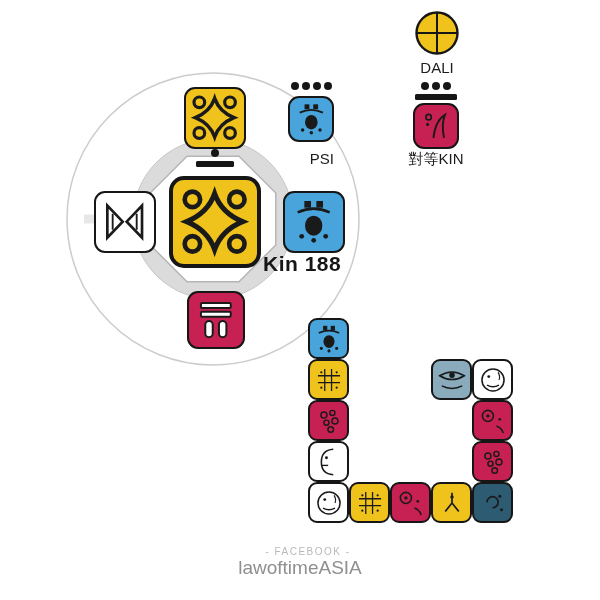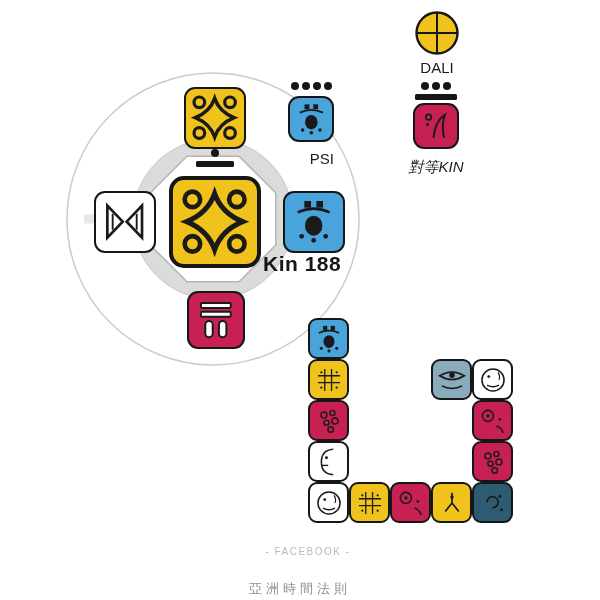--- a/index.html
+++ b/index.html
@@ -132,21 +132,21 @@
       </div>
       <div class="tbar"></div>
     </div>
   <div class="tile" style="left: 413px; top: 103px; width: 46px; height: 46px; background: rgb(199, 32, 82);">
       <svg viewBox="0 0 40 40" xmlns="http://www.w3.org/2000/svg">
         <circle cx="12" cy="10.5" r="2.8" fill="none" stroke="#1a1a1a" stroke-width="1.8"></circle>
           <circle cx="11" cy="18" r="1.6" fill="#1a1a1a"></circle>
           <path d="M17 32 Q19 14 29 8 Q25 18 28 32" fill="none" stroke="#1a1a1a" stroke-width="2"></path>
       </svg>
     </div>
-  <div class="small-label" style="left:400px; top:158px; width:72px;font-style:italic;">對等KIN</div>
+  <div class="small-label" style="left:400px; top:150px; width:72px;">對等KIN</div>
 
   <svg class="abs" style="left:414px; top:10px;" width="46" height="46" viewBox="0 0 46 46">
     <circle cx="23" cy="23" r="20.5" fill="#EFC31C" stroke="#161616" stroke-width="2.4"></circle>
     <path d="M2.5 23 H43.5 M23 2.5 V43.5" stroke="#161616" stroke-width="2"></path>
   </svg>
   <div class="small-label" style="left:414px; top:59px; width:46px;text-align:center;">DALI</div>
 
   <div class="path-host">
       <div class="mini-tile" style="left: 0px; top: 0px; background: rgb(72, 164, 218);">
         <svg viewBox="0 0 40 40" xmlns="http://www.w3.org/2000/svg">
@@ -250,15 +250,15 @@
       <div class="mini-tile" style="left: 123px; top: 41px; background: rgb(138, 171, 188);">
         <svg viewBox="0 0 40 40" xmlns="http://www.w3.org/2000/svg">
           <path d="M5.5 15 Q20 6 34.5 15 Q20 24 5.5 15 Z" fill="none" stroke="#1a1a1a" stroke-width="1.8"></path>
         <circle cx="20" cy="14.5" r="3.2" fill="#1a1a1a"></circle>
         <path d="M8 27 Q20 33 32 27" fill="none" stroke="#1a1a1a" stroke-width="1.6"></path>
         </svg>
       </div>
     </div>
 
   <div class="footer footer-fb">- FACEBOOK -</div>
-  <div class="footer footer-cn">亞洲時間法則</div>
+  <div class="footer footer-site">lawoftimeASIA</div>
 
 </div>
 
 </body></html>

